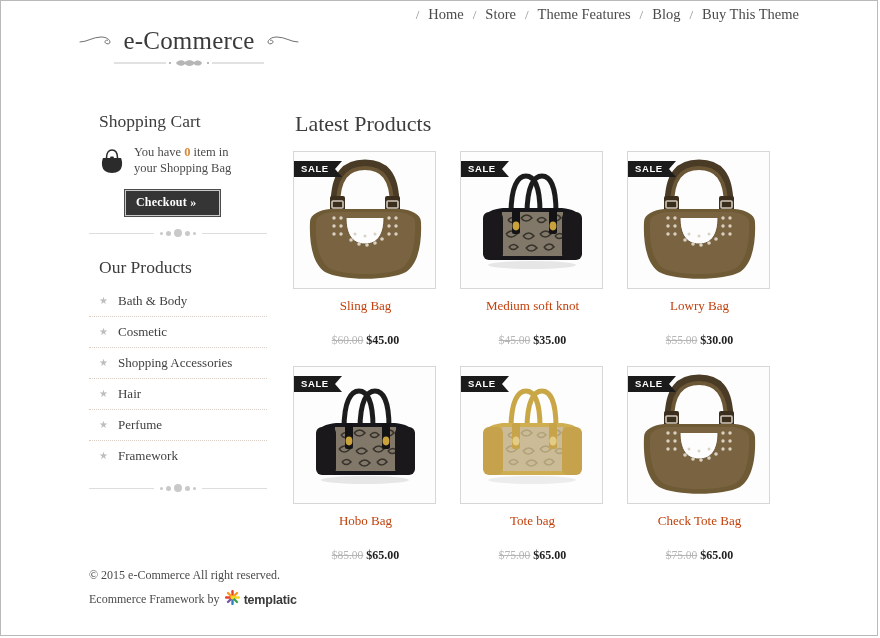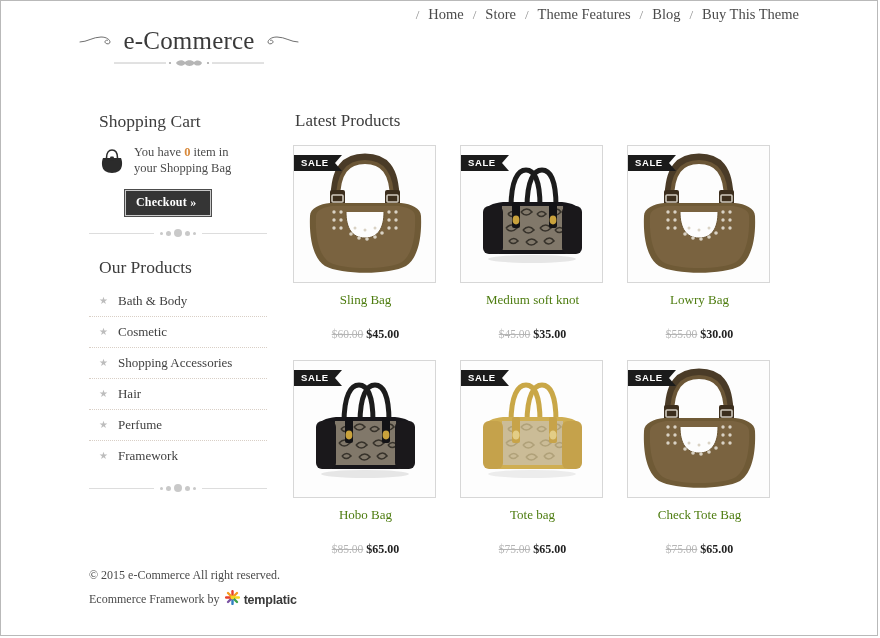--- a/index.html
+++ b/index.html
@@ -150,21 +150,21 @@
   .checkout-btn {
     margin: 10px 0 0 36px;
     display: inline-block;
     background: #353535;
     border: 1px solid #c9c9c9;
     outline: 1px solid #4c4c4c;
     color: #ffffff;
     font-family: "Liberation Serif", serif;
     font-weight: bold;
     font-size: 12px;
-    padding: 4px 14px 5px 10px;
+    padding: 4px 23px 5px 10px;
     cursor: pointer;
     letter-spacing: 0.2px;
   }
 
   .dot-divider {
     display: flex;
     align-items: center;
     justify-content: center;
     margin: 13px 0 0 0;
     width: 178px;
@@ -209,21 +209,21 @@
   }
   .cat-label {
     font-family: "Liberation Serif", serif;
     font-size: 13px;
     color: #3f3f3f;
   }
 
   
   .main-title {
     font-family: "Liberation Serif", serif;
-    font-size: 17px;
+    font-size: 22px;
     font-weight: normal;
     color: #3d3d3d;
     margin: 0 0 14px 2px;
   }
   .grid {
     display: grid;
     grid-template-columns: repeat(3, 145px);
     column-gap: 22px;
     row-gap: 18px;
   }
@@ -261,21 +261,21 @@
   .sale-badge .tail {
     width: 0; height: 0;
     border-top: 8px solid #1b1b1b;
     border-bottom: 8px solid #1b1b1b;
     border-right: 7px solid transparent;
   }
   .p-name {
     text-align: center;
     font-family: "Liberation Serif", serif;
     font-size: 13px;
-    color: #4d7c0f;
+    color: #c2410c;
     margin-top: 9px;
     cursor: pointer;
   }
   .p-price {
     text-align: center;
     margin-top: 19px;
     font-family: "Liberation Serif", serif;
     font-size: 11.5px;
   }
   .old-price {

